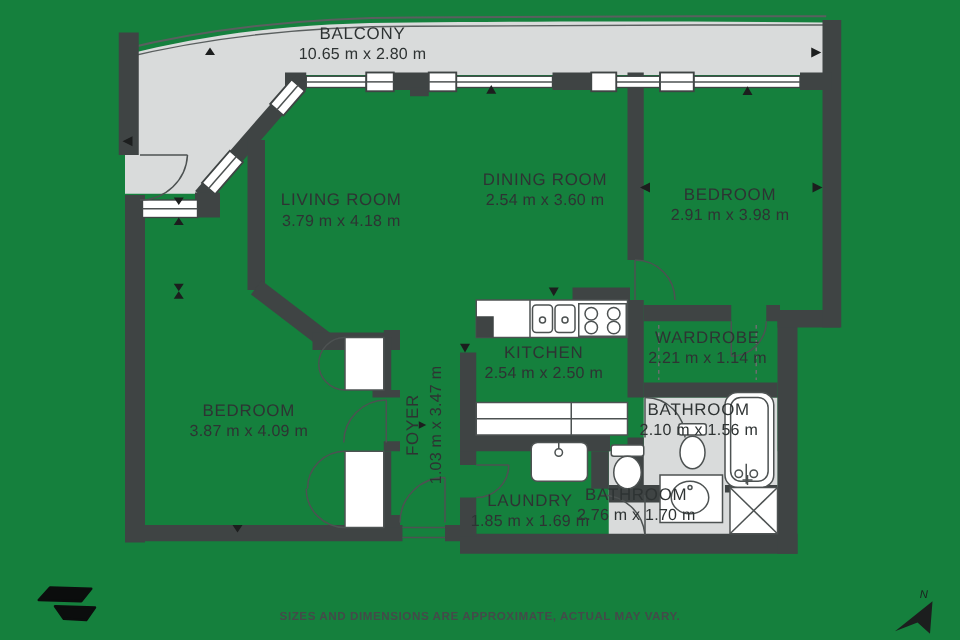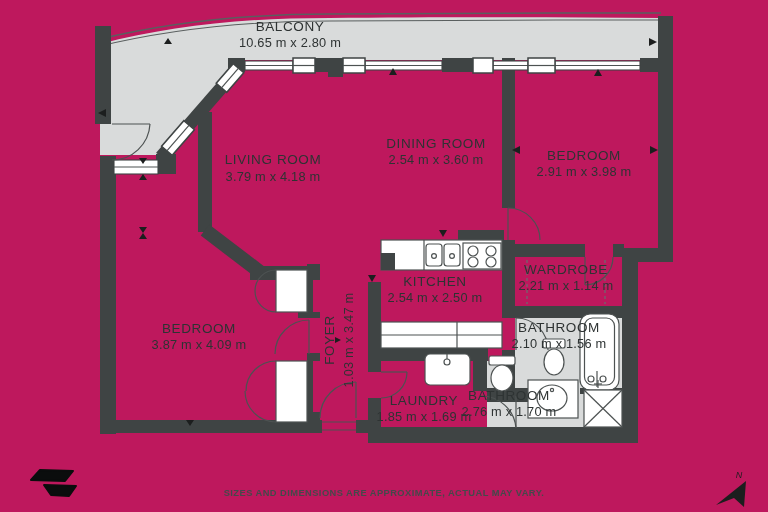--- a/index.html
+++ b/index.html
@@ -1,19 +1,19 @@
 <!DOCTYPE html>
 <html><head>
 <meta charset="utf-8">
 <style>
   html,body{margin:0;padding:0;background:#ffffff;}
   .stage{
     position:relative;
     width:768px;height:512px;
-    background:#be185d;
+    background:#15803d;
     overflow:hidden;
     font-family:"Liberation Sans", sans-serif;
   }
   svg{display:block;}
   .room-name{
     font-family:"Liberation Sans", sans-serif;
     font-size:13.5px;
     letter-spacing:.6px;
     fill:#2e3333;
     text-anchor:middle;

